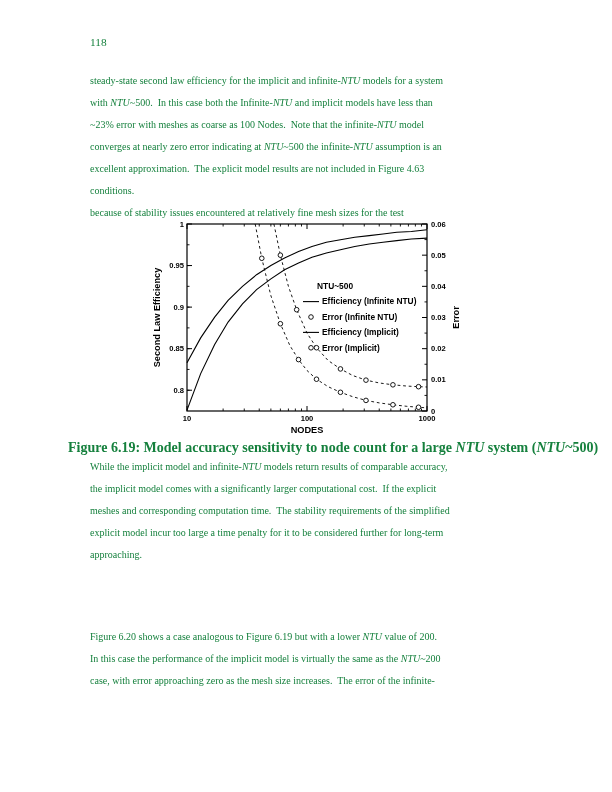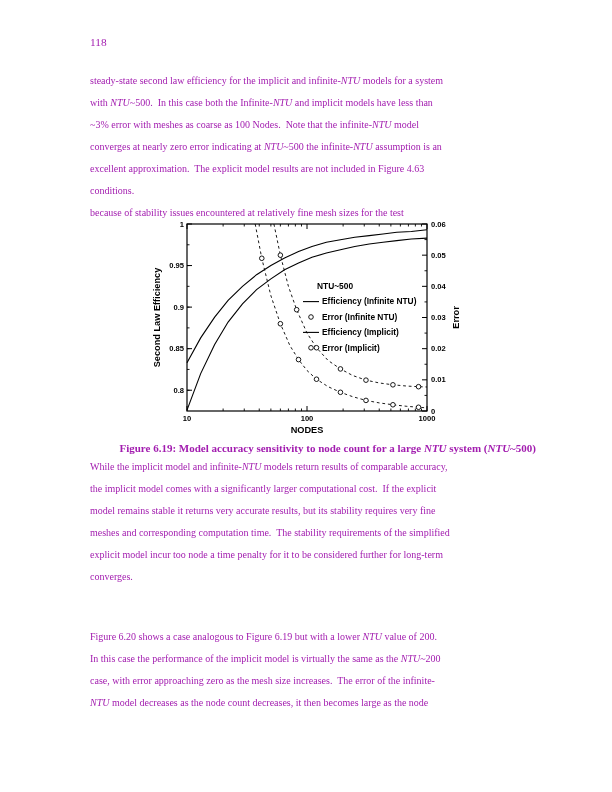--- a/index.html
+++ b/index.html
@@ -1,43 +1,43 @@
 <!DOCTYPE html>
 <html><head>
 <meta charset="utf-8">
 <style>
   html,body { margin:0; padding:0; background:#ffffff; }
   .page {
     position:relative; width:612px; height:792px; background:#ffffff;
-    font-family:"Liberation Serif", serif; color:#a21caf; overflow:hidden;
+    font-family:"Liberation Serif", serif; color:#15803d; overflow:hidden;
   }
   .page-number { position:absolute; left:90px; top:36px; font-size:11.4px; }
   .para { position:absolute; left:90px; font-size:10px; line-height:22px; }
   .tline { white-space:pre; }
   em { font-style:italic; }
   .fig-caption {
-    position:absolute; left:44px; top:442px; width:492px;
-    text-align:right; font-weight:bold; font-size:11px; line-height:12px;
+    position:absolute; left:68px; top:442px; width:492px;
+    text-align:left; font-weight:bold; font-size:14px; line-height:12px;
   }
   .fig-caption em { font-style:italic; }
   .chart-wrap { position:absolute; left:140px; top:210px; width:340px; height:235px; }
   svg text {
     font-family:"Liberation Sans", sans-serif; font-weight:bold; fill:#000;
   }
 </style>
 </head>
 <body>
 
 <div class="page">
   <div class="page-number">118</div>
 
   <div class="para" style="top:70px">
       <div class="tline"><span>steady-state second law efficiency for the implicit and infinite-</span><em>NTU</em><span> models for a system</span></div>
       <div class="tline"><span>with </span><em>NTU</em><span>~500.  In this case both the Infinite-</span><em>NTU</em><span> and implicit models have less than</span></div>
-      <div class="tline"><span>~3% error with meshes as coarse as 100 Nodes.  Note that the infinite-</span><em>NTU</em><span> model</span></div>
+      <div class="tline"><span>~23% error with meshes as coarse as 100 Nodes.  Note that the infinite-</span><em>NTU</em><span> model</span></div>
       <div class="tline"><span>converges at nearly zero error indicating at </span><em>NTU</em><span>~500 the infinite-</span><em>NTU</em><span> assumption is an</span></div>
       <div class="tline"><span>excellent approximation.  The explicit model results are not included in Figure 4.63</span></div>
       <div class="tline"><span>conditions.</span></div>
       <div class="tline"><span>because of stability issues encountered at relatively fine mesh sizes for the test</span></div>
     </div>
 
   <div class="chart-wrap">
     <svg id="chart" width="340" height="235" viewBox="140 210 340 235">
         <rect x="187" y="224" width="240" height="187" fill="none" stroke="#000" stroke-width="1.2"></rect>
         <g>
@@ -169,24 +169,22 @@
       </svg>
   </div>
 
   <div class="fig-caption">
       <div class="tline"><span>Figure 6.19: Model accuracy sensitivity to node count for a large </span><em>NTU</em><span> system (</span><em>NTU</em><span>~500)</span></div>
     </div>
 
   <div class="para" style="top:456px">
       <div class="tline"><span>While the implicit model and infinite-</span><em>NTU</em><span> models return results of comparable accuracy,</span></div>
       <div class="tline"><span>the implicit model comes with a significantly larger computational cost.  If the explicit</span></div>
-      <div class="tline"><span>model remains stable it returns very accurate results, but its stability requires very fine</span></div>
       <div class="tline"><span>meshes and corresponding computation time.  The stability requirements of the simplified</span></div>
-      <div class="tline"><span>explicit model incur too node a time penalty for it to be considered further for long-term</span></div>
-      <div class="tline"><span>converges.</span></div>
+      <div class="tline"><span>explicit model incur too large a time penalty for it to be considered further for long-term</span></div>
+      <div class="tline"><span>approaching.</span></div>
     </div>
   <div class="para" style="top:626px">
       <div class="tline"><span>Figure 6.20 shows a case analogous to Figure 6.19 but with a lower </span><em>NTU</em><span> value of 200.</span></div>
       <div class="tline"><span>In this case the performance of the implicit model is virtually the same as the </span><em>NTU</em><span>~200</span></div>
       <div class="tline"><span>case, with error approaching zero as the mesh size increases.  The error of the infinite-</span></div>
-      <div class="tline"><em>NTU</em><span> model decreases as the node count decreases, it then becomes large as the node</span></div>
     </div>
 </div>
 
 </body></html>

